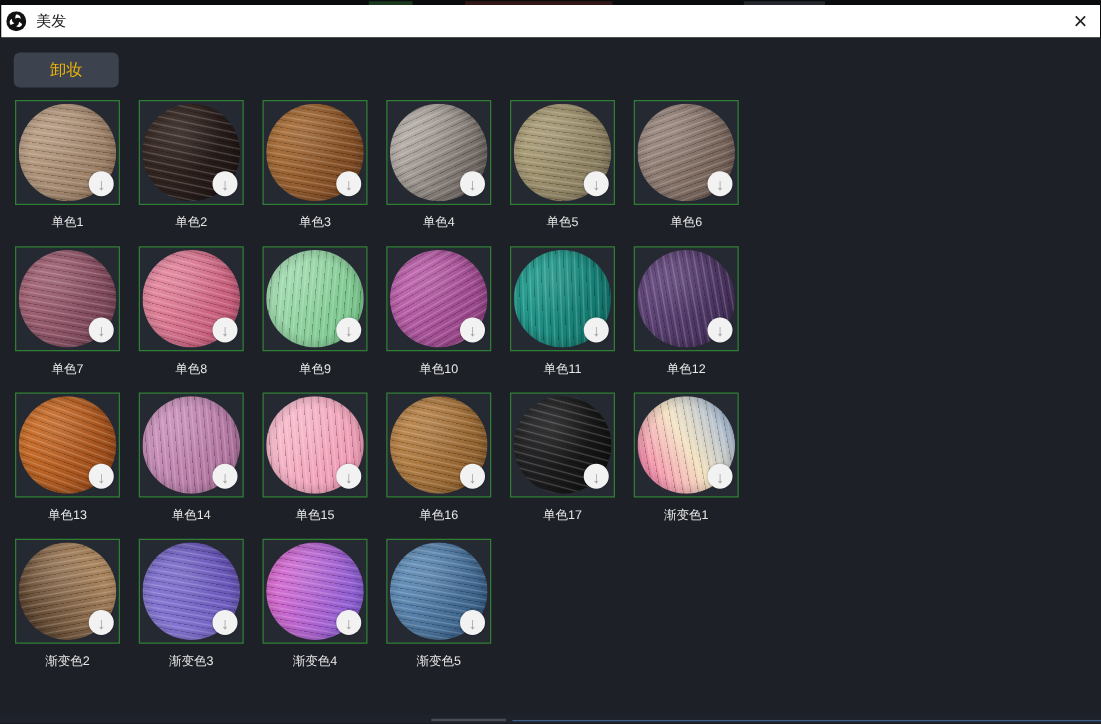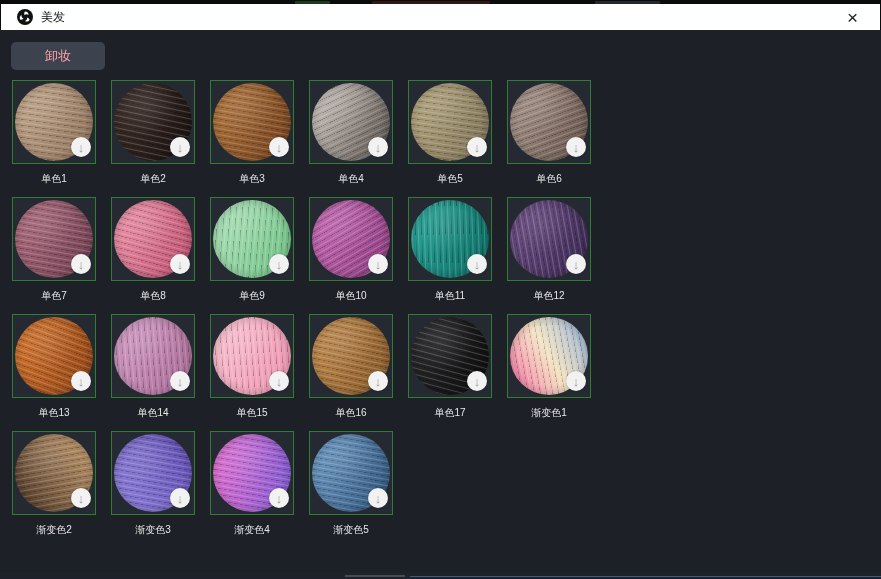--- a/index.html
+++ b/index.html
@@ -16,33 +16,33 @@
   .speck.green{left:295px;width:35px;background:#2c5e2e}
   .speck.red{left:372px;width:118px;background:#55231f}
   .speck.gray{left:595px;width:65px;background:#3a3f46}
   .bstrip{position:absolute;left:0;top:572px;width:881px;height:7px;background:#1e222a}
   .bmarks{position:absolute;left:345px;top:3px;width:60px;height:2px;background:#6a6f78;opacity:.55}
   .bline{position:absolute;left:410px;top:4px;width:471px;height:1px;background:#3f5c86}
 
   
   .titlebar{
     position:absolute;left:1px;top:4px;width:879px;height:26px;background:#ffffff;
-    display:flex;align-items:center;padding:0 16px;box-sizing:border-box;
+    display:flex;align-items:center;padding:0 4px;box-sizing:border-box;
   }
   .obs-logo{width:16px;height:16px;margin-right:8px;display:inline-flex}
   .title{font-size:12px;color:#1a1a1a}
   .close{
     margin-left:auto;font-size:19px;color:#222;line-height:1;
     padding:0 6px;cursor:default;font-weight:300;
   }
   .dialogbody{position:absolute;left:0;top:30px;width:881px;height:542px;background:#1d2026}
   .unmake{
-    position:absolute;left:11px;top:12px;width:94px;height:28px;
+    position:absolute;left:11px;top:12px;width:84px;height:28px;
     background:#3c424e;border:none;border-radius:5px;
-    color:#fca5a5;font-size:13px;font-family:Liberation Serif, serif;
+    color:#eab308;font-size:13px;font-family:Liberation Serif, serif;
   }
 
   
   .grid{
     position:absolute;left:12px;top:50px;width:600px;
     display:flex;flex-wrap:wrap;column-gap:15px;row-gap:10px;
   }
   .cell{width:84px}
   .tile{
     width:84px;height:84px;box-sizing:border-box;position:relative;

